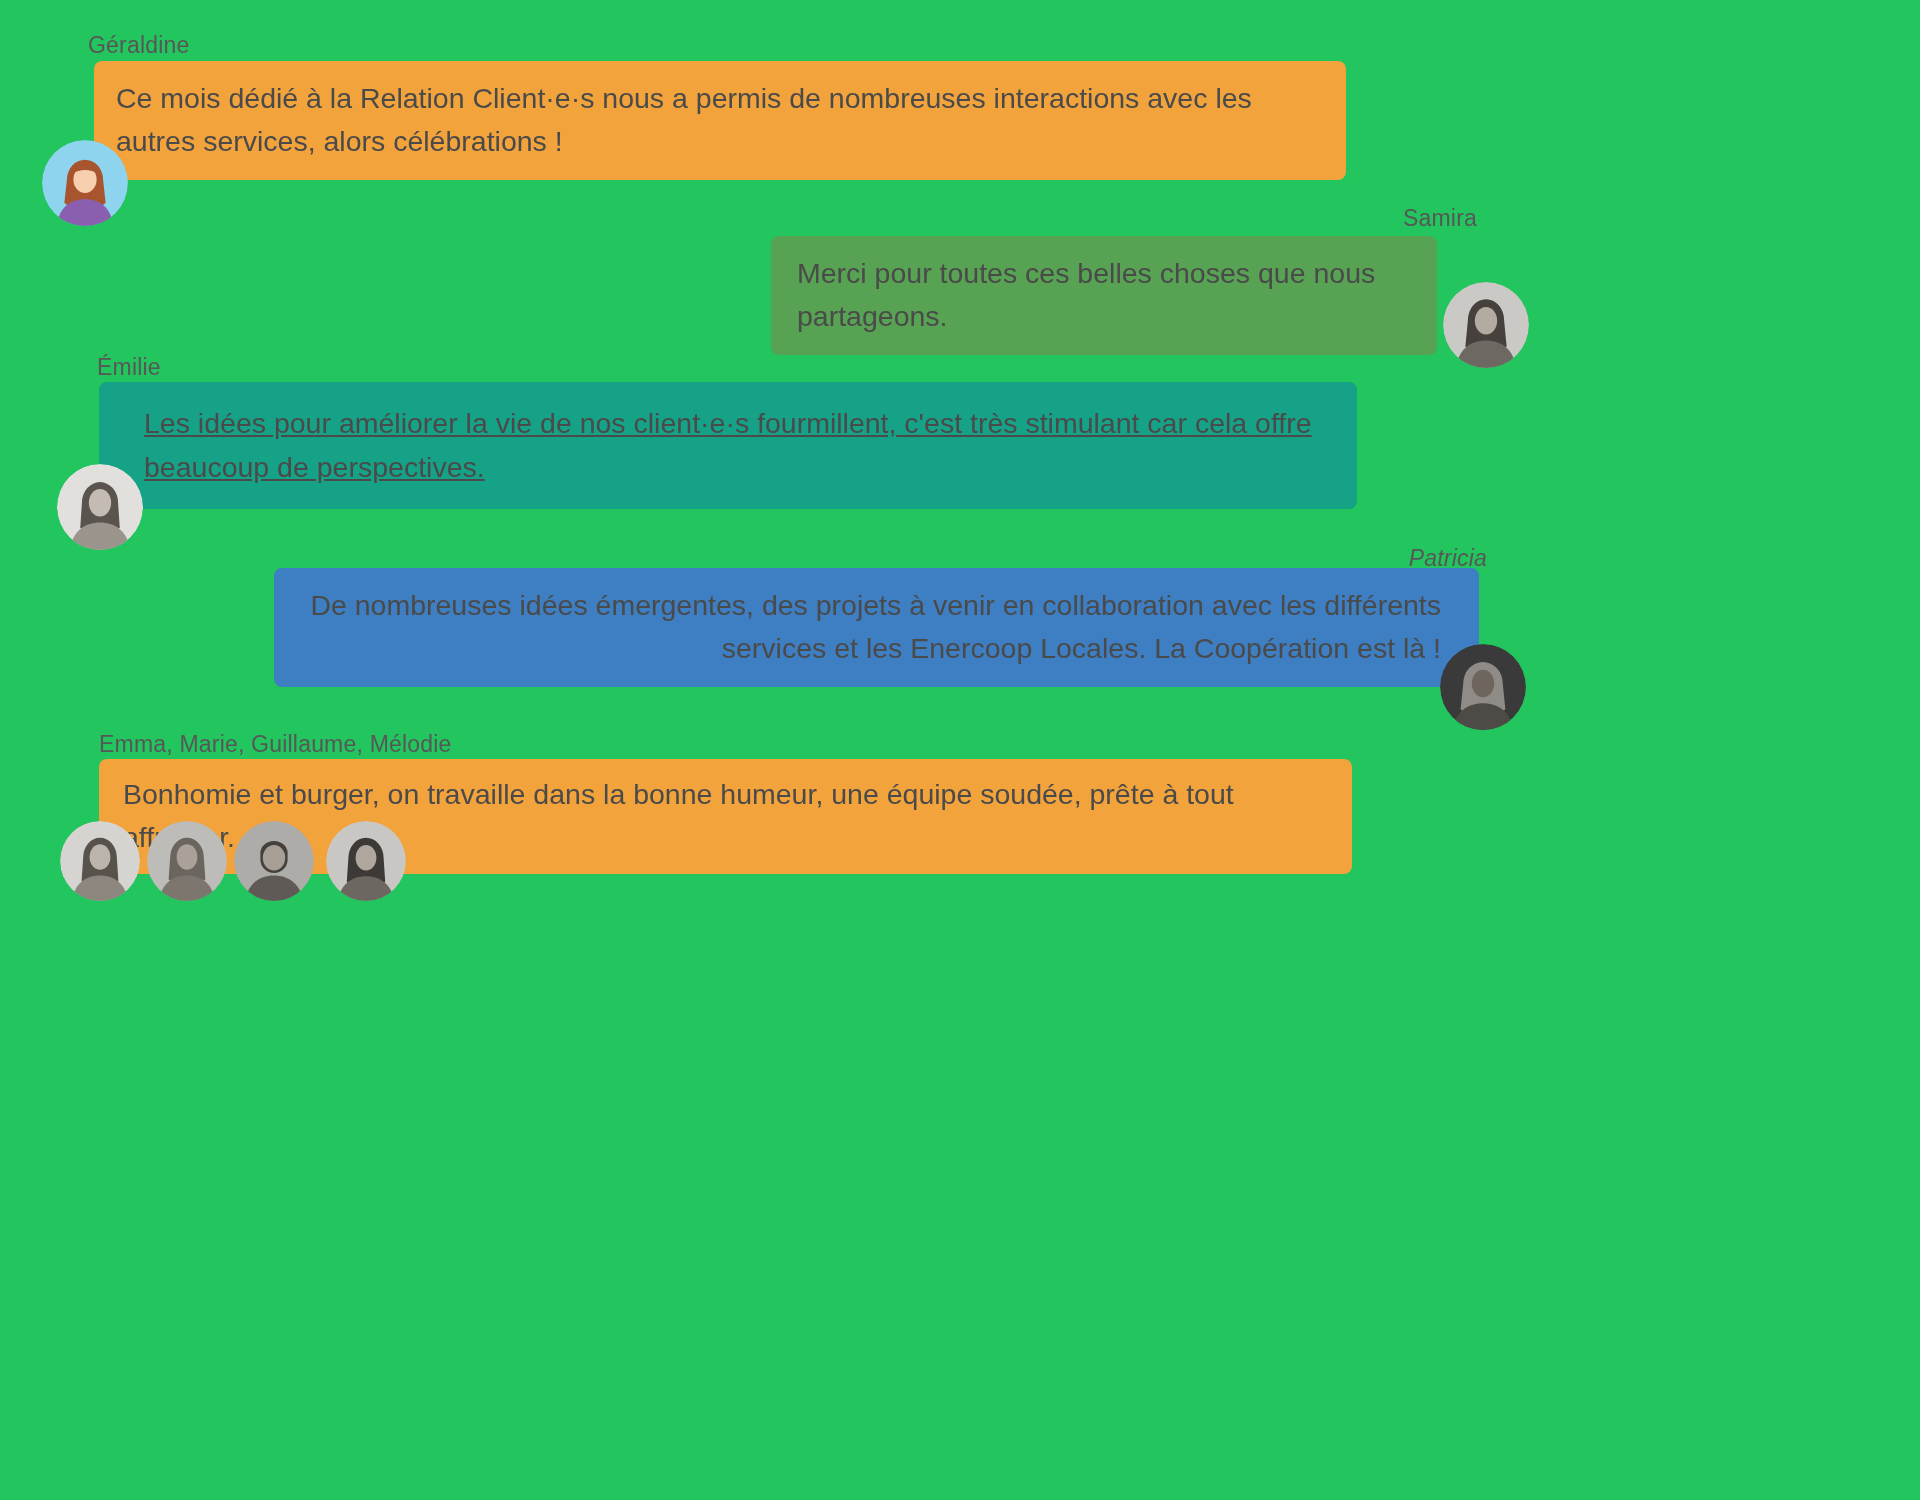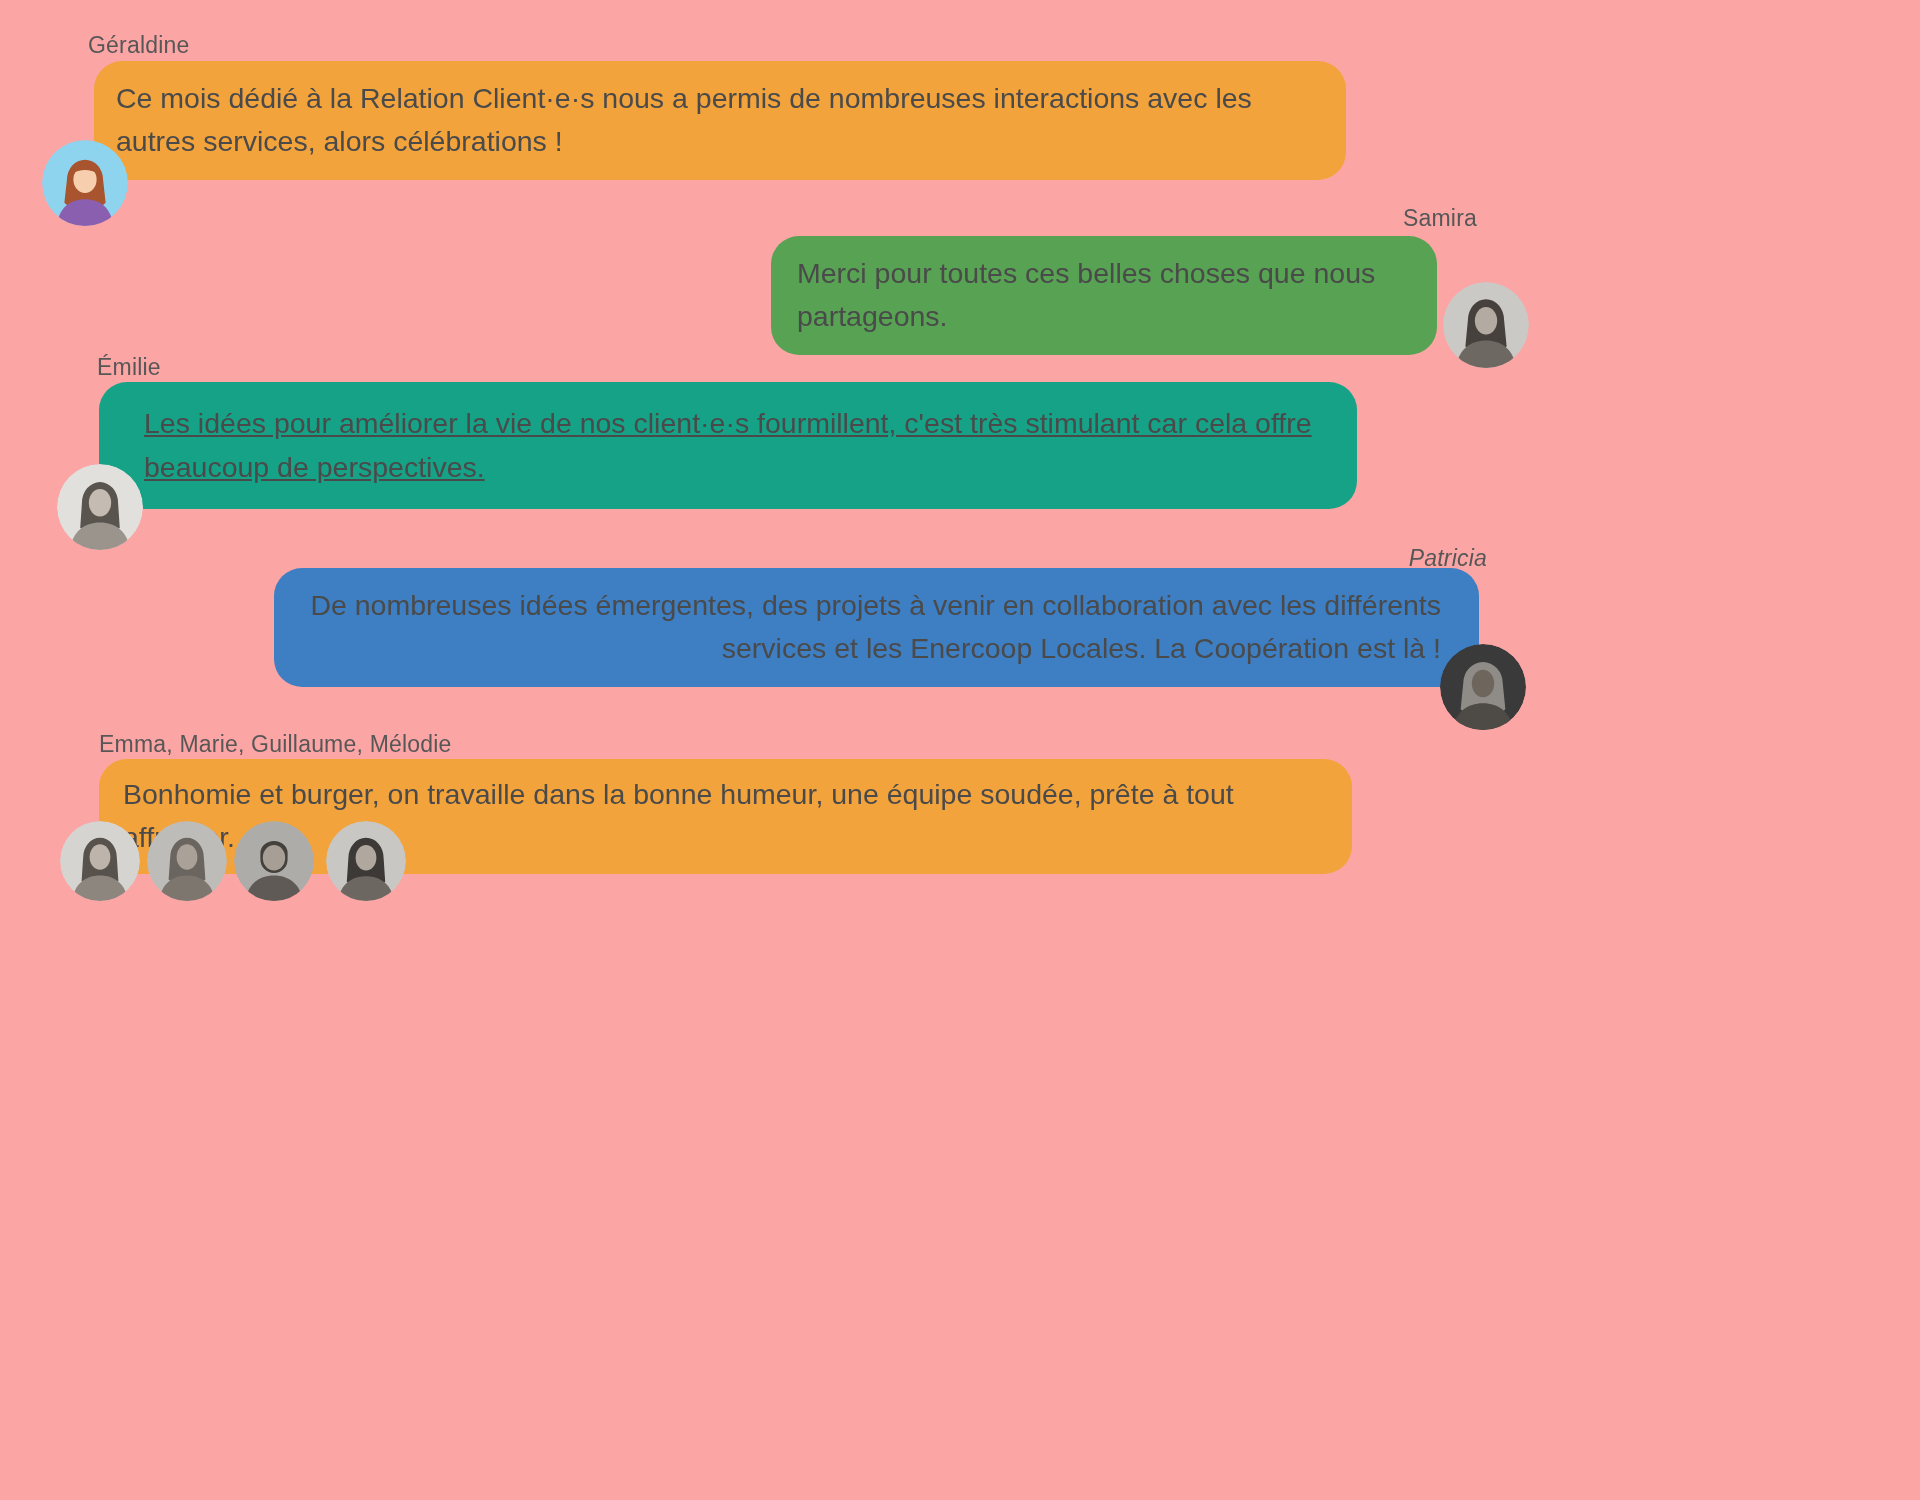--- a/index.html
+++ b/index.html
@@ -2,32 +2,32 @@
 <html><head>
 <meta charset="utf-8">
 <style>
   * { margin: 0; padding: 0; box-sizing: border-box; }
   html, body { background: #000; }
   body {
     width: 1920px; height: 1500px;
     position: relative; overflow: hidden;
     font-family: "Liberation Sans", sans-serif;
   }
-  .canvas { position: absolute; inset: 0; width: 1920px; height: 1500px; background: #fca5a5; }
+  .canvas { position: absolute; inset: 0; width: 1920px; height: 1500px; background: #22c55e; }
 
   .author {
     position: absolute;
     font-size: 23px;
     color: #575757;
     letter-spacing: 0.2px;
     white-space: nowrap;
   }
   .bubble {
     position: absolute;
-    border-radius: 28px;
+    border-radius: 8px;
     color: #4a4a4a;
     font-size: 28.5px;
     line-height: 1.52;
     display: flex;
     align-items: center;
     z-index: 1;
   }
   .bubble-text { width: 100%; }
   .avatar {
     position: absolute;

